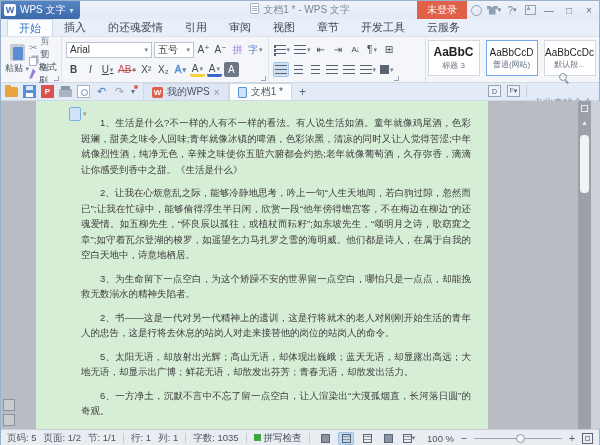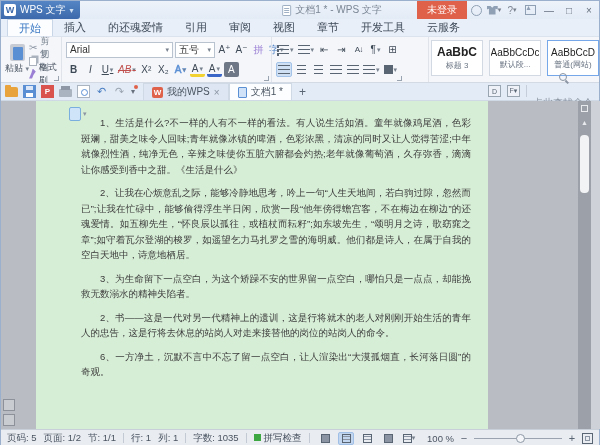--- a/index.html
+++ b/index.html
@@ -5,21 +5,21 @@
   * { box-sizing: border-box; margin: 0; padding: 0; }
   html,body { width:600px; height:445px; overflow:hidden; }
   body { font-family:"Liberation Sans","DejaVu Sans",sans-serif; font-size:11px; color:#333; background:#e8eef6; }
   #app { position:relative; width:600px; height:445px; border:1px solid #9ab0cc; }
 
   
   .titlebar { position:absolute; top:0; left:0; width:100%; height:18px; background:linear-gradient(#eef3fa,#e3ebf6); display:flex; align-items:center; }
   .wps-btn { display:flex; align-items:center; height:18px; background:linear-gradient(#5585c4,#3c69ab); color:#fff; padding:0 6px 0 3px; border-radius:0 0 3px 0; gap:4px; font-size:10px; }
   .wps-logo { width:12px; height:12px; background:#fff; color:#3c69ab; font-weight:bold; font-size:9px; text-align:center; line-height:12px; border-radius:2px; }
   .wps-caret { color:#cfe0f2; font-size:8px; }
-  .title-center { position:absolute; left:50%; transform:translateX(-50%); display:flex; align-items:center; gap:4px; color:#7a8694; font-size:10px;margin-left:32px; }
+  .title-center { position:absolute; left:50%; transform:translateX(-50%); display:flex; gap:4px; color:#7a8694; font-size:10px; }
   .mini-doc { width:9px; height:11px; background:#fff; border:1px solid #9fb0c4; border-radius:1px; position:relative; }
   .mini-doc:before { content:""; position:absolute; left:1px; top:2px; width:5px; height:1px; background:#9fb0c4; box-shadow:0 2px 0 #9fb0c4, 0 4px 0 #9fb0c4; }
   .title-right { margin-left:auto; display:flex; align-items:center; height:18px; }
   .login-btn { background:#e0614a; color:#fff; height:18px; padding:0 10px; font-size:10px; display:flex; align-items:center; }
   .tbar-ico { width:18px; height:16px; display:flex; align-items:center; justify-content:center; color:#7d8locator794; color:#7d8794; font-size:10px; }
   .winbtn { width:20px; height:16px; display:flex; align-items:center; justify-content:center; color:#65707e; font-size:10px; }
   .shirt { width:11px; height:9px; background:#8fa0b4; clip-path:polygon(0 0,30% 0,50% 25%,70% 0,100% 0,100% 45%,80% 35%,80% 100%,20% 100%,20% 35%,0 45%); }
   .circ-ico { width:11px; height:11px; border:1.5px solid #8fa0b4; border-radius:50%; position:relative; }
   .up-ico { width:11px; height:10px; border:1px solid #8fa0b4; position:relative; }
   .up-ico:before { content:"▴"; position:absolute; left:1px; top:-3px; font-size:8px; color:#8fa0b4; }
@@ -40,27 +40,27 @@
   .smlabel { font-size:9px; color:#4a5461; white-space:nowrap; }
   .vlist { display:flex; flex-direction:column; justify-content:space-between; padding:1px 0; }
   .vitem { display:flex; align-items:center; gap:3px; height:13px; font-size:9px; color:#7c8692; }
   .vitem.en { color:#4a5461;justify-content:flex-end; }
   .scissor { color:#8a94a2; font-size:10px; line-height:10px; }
   .copy-ico { width:8px; height:9px; border:1px solid #aab2bd; background:#fff; box-shadow:2px -2px 0 -0.5px #aab2bd; margin-top:2px; }
   .brush { width:10px; height:10px; background:#9b7fd4; clip-path:polygon(0 100%,35% 45%,55% 0,100% 30%,65% 65%,45% 100%); }
   .fcol { display:flex; flex-direction:column; justify-content:space-between; padding:1px 0; }
   .frow { display:flex; align-items:center; gap:2px; height:17px; }
   .select { height:16px; background:#fff; border:1px solid #b9c2cf; display:flex; align-items:center; justify-content:space-between; padding:0 3px; font-size:10px; color:#333; }
-  .sel-font { width:107px; }
+  .sel-font { width:86px; }
   .sel-size { width:40px; }
   .caret { font-size:7px; color:#77818e; }
   .tool { min-width:15px; height:15px; display:flex; align-items:center; justify-content:center; font-size:10px; color:#3f4a57; border-radius:2px; padding:0 1px; }
   .tool.active { background:#cfe0f4; border:1px solid #a4c3e8; }
   .tool .caret { margin-left:1px; }
-  .bold { font-weight:bold; } .ital { font-style:italic; } .undl { text-decoration:underline; } .strik { text-decoration:line-through; color:#c0504d;font-style:italic; }
+  .bold { font-weight:bold; } .ital { font-style:italic; } .undl { text-decoration:underline; } .strik { text-decoration:line-through; color:#c0504d; }
   .hl { border-bottom:3px solid #f2d230; line-height:9px; }
   .fc { border-bottom:3px solid #3a66c8; line-height:9px; }
   .shadeA { background:#6e7786; color:#fff; width:14px; }
   .wordartA { color:#5b8fd4; -webkit-text-stroke:0.5px #5b8fd4; }
   .glyphbars { width:12px; height:9px; background:repeating-linear-gradient(to bottom,#5a6573 0 1px,transparent 1px 4px); }
   .glyphbars.short { width:9px; }
   .bullets { position:relative; padding-left:4px; }
   .bullets:before { content:""; position:absolute; left:0; top:1px; width:2px; height:2px; background:#5a6573; box-shadow:0 4px 0 #5a6573, 0 8px 0 #5a6573; }
   .sortAZ { font-size:8px; letter-spacing:-1px; }
   .styles-wrap { flex:1; display:flex; align-items:flex-start; gap:6px; padding:3px 2px;margin-left:24px; }
@@ -307,27 +307,27 @@
         </div>
       </div>
       <div class="launcher"></div>
     </div>
 
     <div class="rgroup styles-wrap">
       <div class="stylecard">
         <span class="st-sample">AaBbC</span>
         <span class="st-name">标题 3</span>
       </div>
+      <div class="stylecard selected">
+        <span class="st-sample">AaBbCcD</span>
+        <span class="st-name">普通(网站)</span>
+      </div>
       <div class="stylecard">
         <span class="st-sample">AaBbCcDc</span>
         <span class="st-name">默认段...</span>
-      </div>
-      <div class="stylecard selected">
-        <span class="st-sample">AaBbCcD</span>
-        <span class="st-name">普通(网站)</span>
       </div>
       <div class="st-scroll">
         <div class="sb">▲</div>
         <div class="sb">▼</div>
       </div>
     </div>
     <div class="rib-chevron">›</div>
   </div>
 
   <div class="tabbar">
@@ -368,20 +368,21 @@
     <div class="page"></div>
     <div class="page-tool">
       <span class="pt-doc"></span>
       <span class="pt-caret">▾</span>
     </div>
     <div class="textblock">
       <p>1、生活是什么?不一样的人有不一样的看法。有人说生活如酒。童年就像鸡尾酒，色彩斑斓，甜美之味令人回味;青年就像冰镇的啤酒，色彩浓黑，清凉的同时又让人觉得苦涩;中年就像烈性酒，纯净无色，辛辣之味使你五脏六腑都会灼热;老年就像葡萄酒，久存弥香，滴滴让你感受到香中之甜。《生活是什么》</p>
       <p>2、让我在心烦意乱之际，能够冷静地思考，吟上一句“人生天地间，若白驹过隙，忽然而已”;让我在忙碌中，能够偷得浮生半日闲，欣赏一段“他年傍得蟾宫客，不在梅边在柳边”的还魂爱情。如五柳先生，“怀良辰以孤往，或植杖而耘籽”;如东坡先生，“颂明月之诗，歌窈窕之章”;如守着瓦尔登湖的梭罗，如遥望乞力马扎罗之雪的海明威。他们都是诗人，在属于自我的空白天地中，诗意地栖居。</p>
       <p>3、为生命留下一点空白，为这个矫躁不安的世界留一点空白，哪怕只是一点点，却能挽救无数溺水的精神失陷者。</p>
       <p>2、书——这是一代对另一代精神上的遗训，这是行将就木的老人对刚刚开始生活的青年人的忠告，这是行将去休息的站岗人对走来接替他的岗位的站岗人的命令。</p>
+      <p>5、太阳无语，却放射出光辉；高山无语，却体现出巍峨；蓝天无语，却显露出高远；大地无语，却显示出广博；鲜花无语，却散发出芬芳；青春无语，却散发出活力。</p>
       <p>6、一方净土，沉默不言中不忘了留一点空白，让人渲染出“大漠孤烟直，长河落日圆”的奇观。</p>
     </div>
     <div class="leftstrip-ico" style="top:298px;"></div>
     <div class="leftstrip-ico" style="top:313px;"></div>
     <div class="vscroll">
       <div class="vs-btn">
           <span class="vs-sq"></span>
         </div>
       <div class="vs-btn">▲</div>
       <div class="vs-thumb"></div>

